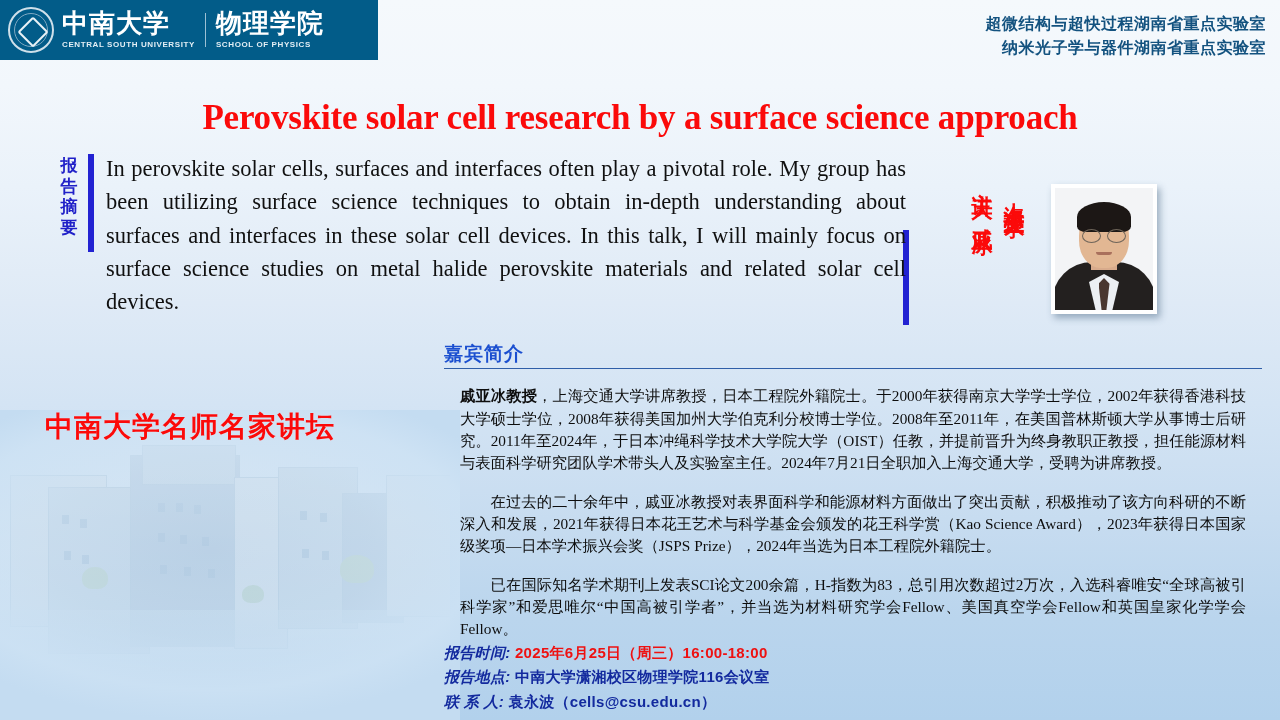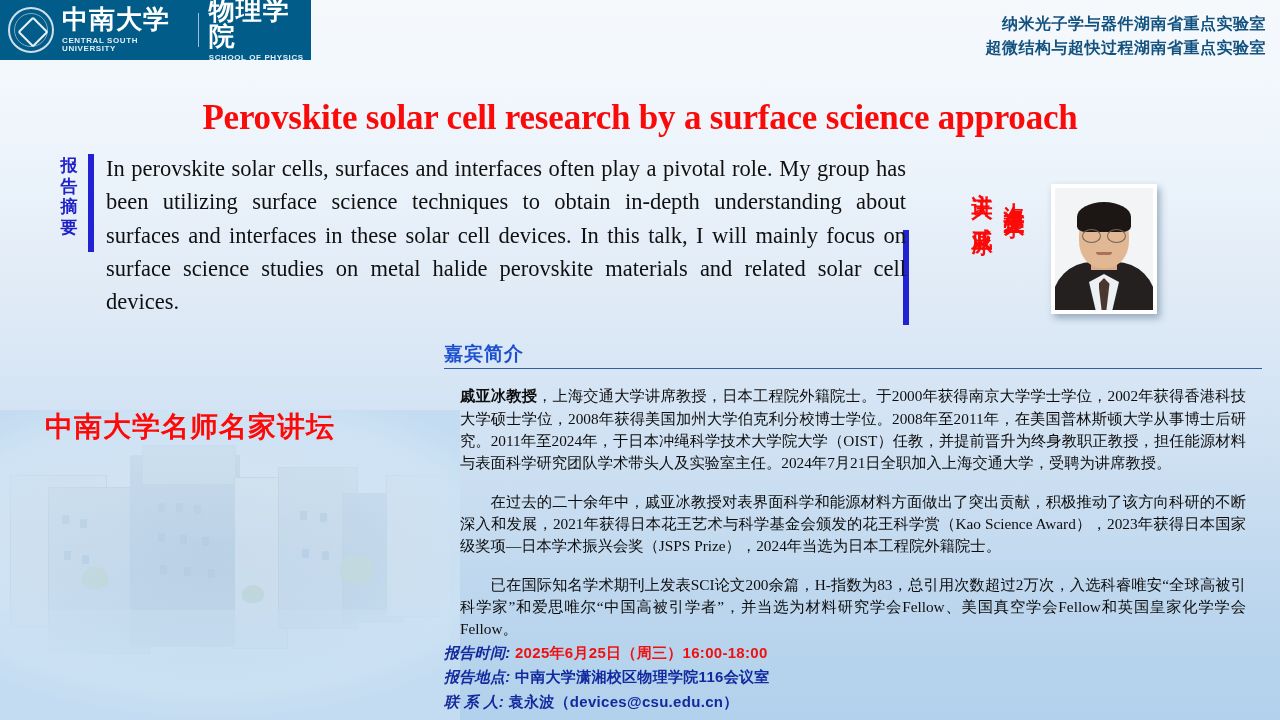--- a/index.html
+++ b/index.html
@@ -80,21 +80,21 @@
         rgba(214,232,246,.25) 50%,
         rgba(205,226,244,.85) 82%,
         rgba(196,220,241,1) 100%);
     pointer-events: none;
   }
 
   
   #logo-bar {
     position: absolute;
     left: 0; top: 0;
-    width: 311px; height: 60px;
+    width: 378px; height: 60px;
     background: #025c89;
     display: flex;
     align-items: center;
     padding-left: 8px;
     box-sizing: border-box;
   }
   #logo-seal {
     width: 42px; height: 42px;
     border-radius: 50%;
     border: 2px solid #cfe0ea;
@@ -435,22 +435,22 @@
       <div class="logo-en">CENTRAL SOUTH UNIVERSITY</div>
     </div>
     <div id="logo-divider"></div>
     <div class="logo-block" style="margin-left:0">
       <div class="logo-cn">物理学院</div>
       <div class="logo-en">SCHOOL OF PHYSICS</div>
     </div>
   </div>
 
   <div id="lab-names">
+    <div>超微结构与超快过程湖南省重点实验室</div>
     <div>纳米光子学与器件湖南省重点实验室</div>
-    <div>超微结构与超快过程湖南省重点实验室</div>
   </div>
 
   <div id="abstract-wrap">
     <div id="abstract-label">报告摘要</div>
     <div id="abstract-bar-left"></div>
     <div id="abstract-bar-right"></div>
     <div id="abstract-text">In perovskite solar cells, surfaces and interfaces often play a pivotal role. My group has been utilizing surface science techniques to obtain in-depth understanding about surfaces and interfaces in these solar cell devices. In this talk, I will mainly focus on surface science studies on metal halide perovskite materials and related solar cell devices.</div>
   </div>
 
   <div id="main-title">Perovskite solar cell research by a surface science approach</div>
@@ -488,17 +488,17 @@
     <div class="info-row">
       <span class="info-key">报告时间:</span>
       <span class="info-val red">2025年6月25日（周三）16:00-18:00</span>
     </div>
     <div class="info-row">
       <span class="info-key">报告地点:</span>
       <span class="info-val">中南大学潇湘校区物理学院116会议室</span>
     </div>
     <div class="info-row">
       <span class="info-key">联 系 人:</span>
-      <span class="info-val">袁永波（devices@csu.edu.cn）</span>
+      <span class="info-val">袁永波（cells@csu.edu.cn）</span>
     </div>
   </div>
 
 </div>
 
 </body></html>

